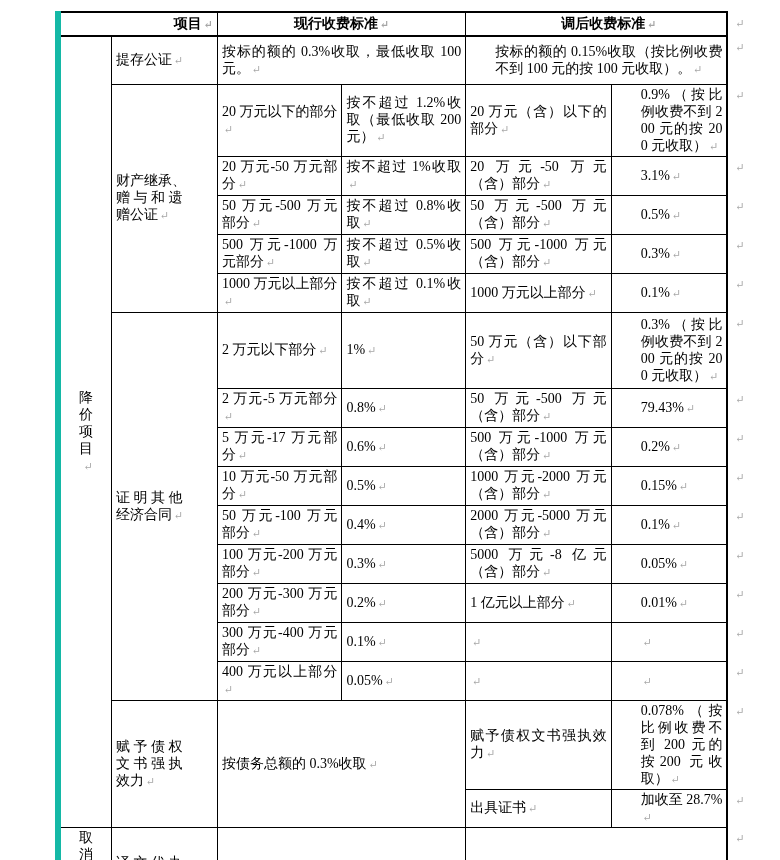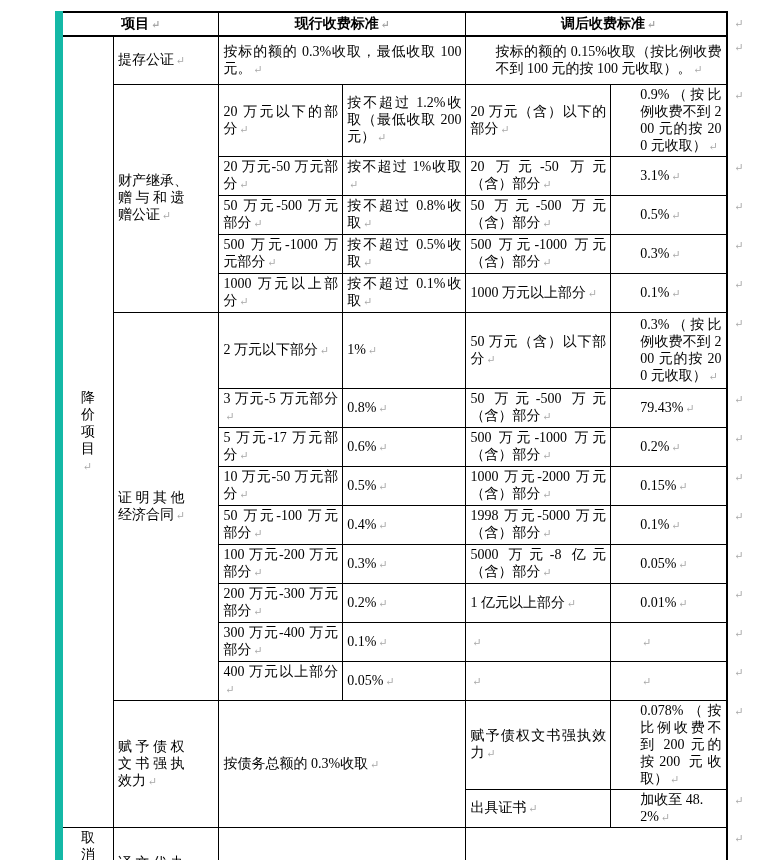--- a/index.html
+++ b/index.html
@@ -4,21 +4,21 @@
 <style>
   html,body{margin:0;padding:0;background:#ffffff;width:780px;height:860px;overflow:hidden;}
   .page{position:relative;width:780px;height:860px;background:#ffffff;
         font-family:"Liberation Serif","DejaVu Serif",serif;color:#000;}
   table.fee{position:absolute;left:55px;top:11px;border-collapse:collapse;table-layout:fixed;
             font-size:14px;line-height:17px;}
   td,th{border:1px solid #000;padding:1px 4px;vertical-align:middle;text-align:left;
         font-weight:normal;word-break:break-all;overflow:hidden;}
   th{ text-align:center;font-weight:bold;border-top:2px solid #000;border-bottom:2px solid #000;}
   td.ghost{border:none;vertical-align:top;padding:2px 0 0 5px;}
-  .bl2{border-left:8px solid #14b8a6;}
+  .bl2{border-left:6px solid #14b8a6;text-align:right;}
   .br2{border-right:2px solid #000;padding-left:29px;}
   .bb2{border-bottom:2px solid #000;}
   .pm{color:#a6a6a6;font-size:11px;padding-left:2px;}
   .grouplabel{white-space:pre-line;}
   .just{text-align:justify;}
   .cat{padding:1px 18px;}
 </style>
 </head>
 <body>
 
@@ -97,21 +97,21 @@
   <td rowspan="9" class="grouplabel"><span>证 明 其 他
 经济合同</span><span class="pm">↵</span></td>
   <td class="just"><span>2 万元以下部分</span><span class="pm">↵</span></td>
   <td><span>1%</span><span class="pm">↵</span></td>
   <td class="just"><span>50 万元（含）以下部分</span><span class="pm">↵</span></td>
   <td class="br2 just"><span>0.3%（按比例收费不到 200 元的按 200 元收取）</span><span class="pm">↵</span></td>
   <td class="ghost"><span class="pm">↵</span></td>
 </tr>
 
 <tr style="height:39px">
-  <td class="just"><span>3 万元-5 万元部分</span><span class="pm">↵</span></td>
+  <td class="just"><span>2 万元-5 万元部分</span><span class="pm">↵</span></td>
   <td><span>0.8%</span><span class="pm">↵</span></td>
   <td class="just"><span>50 万元-500 万元（含）部分</span><span class="pm">↵</span></td>
   <td class="br2"><span>79.43%</span><span class="pm">↵</span></td>
   <td class="ghost"><span class="pm">↵</span></td>
 </tr>
 
 <tr style="height:39px">
   <td class="just"><span>5 万元-17 万元部分</span><span class="pm">↵</span></td>
   <td><span>0.6%</span><span class="pm">↵</span></td>
   <td class="just"><span>500 万元-1000 万元（含）部分</span><span class="pm">↵</span></td>
@@ -123,21 +123,21 @@
   <td class="just"><span>10 万元-50 万元部分</span><span class="pm">↵</span></td>
   <td><span>0.5%</span><span class="pm">↵</span></td>
   <td class="just"><span>1000 万元-2000 万元（含）部分</span><span class="pm">↵</span></td>
   <td class="br2"><span>0.15%</span><span class="pm">↵</span></td>
   <td class="ghost"><span class="pm">↵</span></td>
 </tr>
 
 <tr style="height:39px">
   <td class="just"><span>50 万元-100 万元部分</span><span class="pm">↵</span></td>
   <td><span>0.4%</span><span class="pm">↵</span></td>
-  <td class="just"><span>1998 万元-5000 万元（含）部分</span><span class="pm">↵</span></td>
+  <td class="just"><span>2000 万元-5000 万元（含）部分</span><span class="pm">↵</span></td>
   <td class="br2"><span>0.1%</span><span class="pm">↵</span></td>
   <td class="ghost"><span class="pm">↵</span></td>
 </tr>
 
 <tr style="height:39px">
   <td class="just"><span>100 万元-200 万元部分</span><span class="pm">↵</span></td>
   <td><span>0.3%</span><span class="pm">↵</span></td>
   <td class="just"><span>5000 万元-8 亿元（含）部分</span><span class="pm">↵</span></td>
   <td class="br2"><span>0.05%</span><span class="pm">↵</span></td>
   <td class="ghost"><span class="pm">↵</span></td>
@@ -172,21 +172,21 @@
 文 书 强 执
 效力</span><span class="pm">↵</span></td>
   <td colspan="2" rowspan="2"><span>按债务总额的 0.3%收取</span><span class="pm">↵</span></td>
   <td class="just"><span>赋予债权文书强执效力</span><span class="pm">↵</span></td>
   <td class="br2 just"><span>0.078%（按比例收费不到 200 元的按200 元收取）</span><span class="pm">↵</span></td>
   <td class="ghost"><span class="pm">↵</span></td>
 </tr>
 
 <tr style="height:27px">
   <td><span>出具证书</span><span class="pm">↵</span></td>
-  <td class="br2"><span>加收至 48.2%</span><span class="pm">↵</span></td>
+  <td class="br2"><span>加收至 28.7%</span><span class="pm">↵</span></td>
   <td class="ghost"><span class="pm">↵</span></td>
 </tr>
 
 <tr style="height:45px">
   <td class="bl2 bb2 cat"><span>取消项目</span><span class="pm">↵</span></td>
   <td class="bb2 grouplabel"><span>译 文 代 办
 费</span><span class="pm">↵</span></td>
   <td colspan="2" class="bb2"><span>20 元/件</span><span class="pm">↵</span></td>
   <td colspan="2" class="bb2 br2"><span>0</span><span class="pm">↵</span></td>
   <td class="ghost"><span class="pm">↵</span></td>

